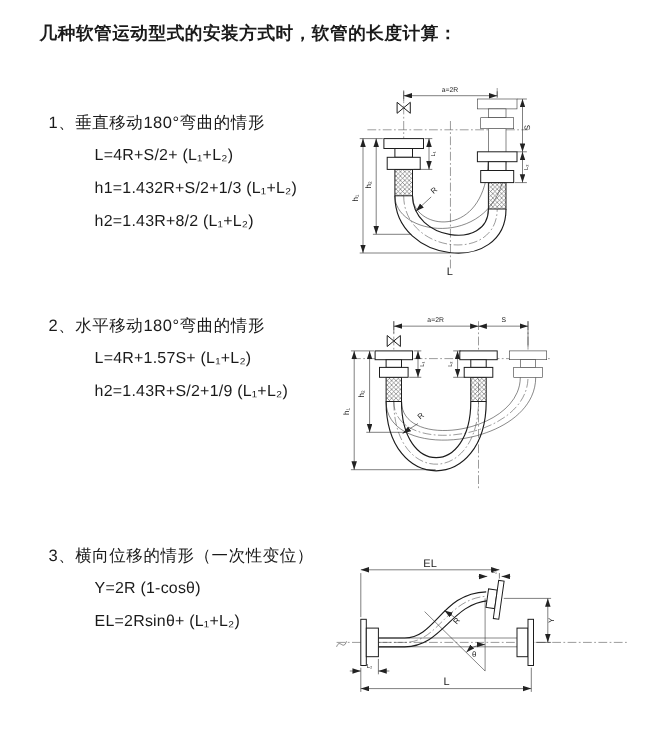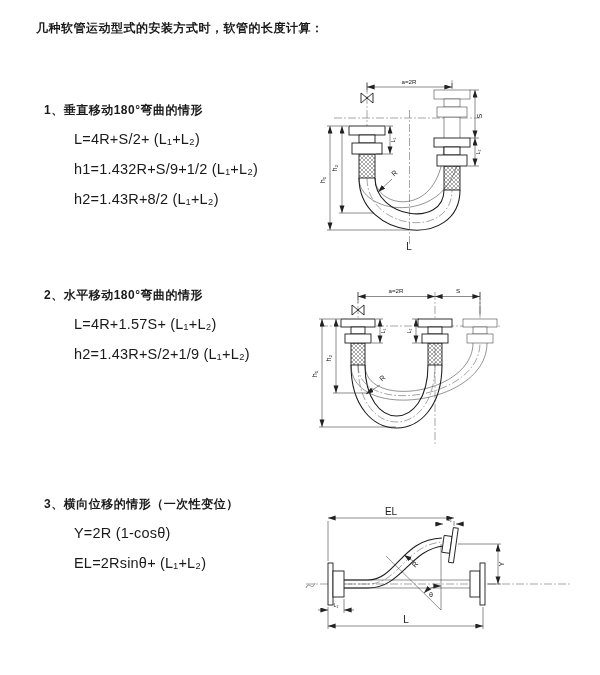--- a/index.html
+++ b/index.html
@@ -1,23 +1,23 @@
 <!DOCTYPE html>
 <html><head>
 <meta charset="utf-8">
 <style>
   html,body{margin:0;padding:0;}
   body{
     width:600px;height:675px;background:#ffffff;position:relative;overflow:hidden;
     font-family:"Liberation Sans","DejaVu Sans",sans-serif;color:#1a1a1a;
   }
-  .title{position:absolute;left:36px;top:20px;font-size:12px;font-weight:bold;letter-spacing:.5px;}
+  .title{position:absolute;left:36px;top:20px;font-size:16px;font-weight:bold;letter-spacing:.5px;}
   .sec{position:absolute;left:44px;}
-  .sec-h{font-size:12px;font-weight:bold;margin:0 0 5px 0;letter-spacing:.5px;}
-  .formula{font-size:14.5px;line-height:30px;margin-left:30px;letter-spacing:.2px;}
+  .sec-h{font-size:15px;font-weight:normal;margin:0 0 5px 0;letter-spacing:.5px;}
+  .formula{font-size:14.5px;line-height:30px;margin-left:42px;letter-spacing:.2px;}
   .diag{position:absolute;}
   svg text{fill:#1a1a1a;font-family:"Liberation Sans","DejaVu Sans",sans-serif;}
   .dl{font-size:6.2px;}
   .dls{font-size:5.3px;}
   .dlm{font-size:7.2px;}
   .dlb{font-size:10px;}
   .main{fill:none;stroke:#1c1c1c;stroke-width:1.05;}
   .thin{fill:none;stroke:#3a3a3a;stroke-width:.55;}
   .cl{fill:none;stroke:#4a4a4a;stroke-width:.5;stroke-dasharray:8 2.2 1.6 2.2;}
   .dim{fill:none;stroke:#2c2c2c;stroke-width:.55;}
@@ -26,21 +26,21 @@
   .braid{stroke:#1c1c1c;stroke-width:.9;}
 </style>
 </head>
 <body>
 
 <div class="title">几种软管运动型式的安装方式时，软管的长度计算：</div>
 
 <div class="sec" style="top:102px;">
   <div class="sec-h">1、垂直移动180°弯曲的情形</div>
   <div class="formula">L=4R+S/2+ (L₁+L₂)</div>
-  <div class="formula">h1=1.432R+S/9+1/2 (L₁+L₂)</div>
+  <div class="formula">h1=1.432R+S/2+1/3 (L₁+L₂)</div>
   <div class="formula">h2=1.43R+8/2 (L₁+L₂)</div>
 </div>
 
 <div class="sec" style="top:287px;">
   <div class="sec-h">2、水平移动180°弯曲的情形</div>
   <div class="formula">L=4R+1.57S+ (L₁+L₂)</div>
   <div class="formula">h2=1.43R+S/2+1/9 (L₁+L₂)</div>
 </div>
 
 <div class="sec" style="top:496px;">

